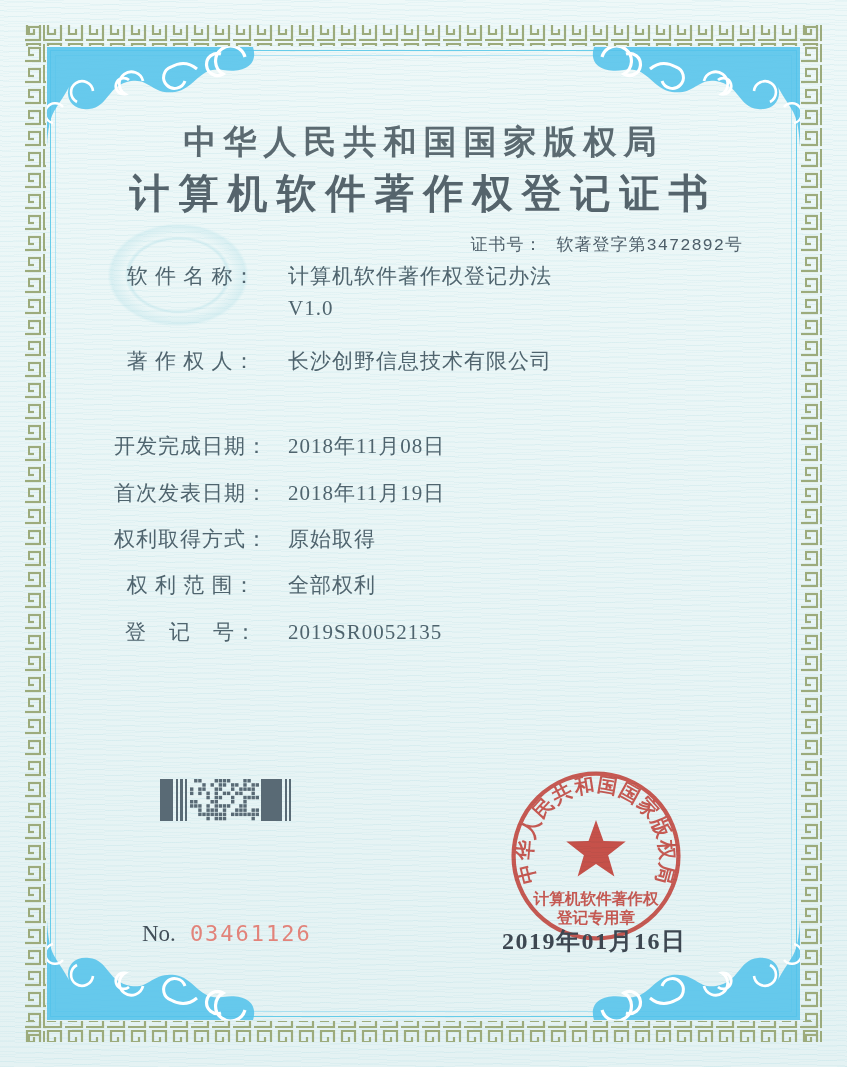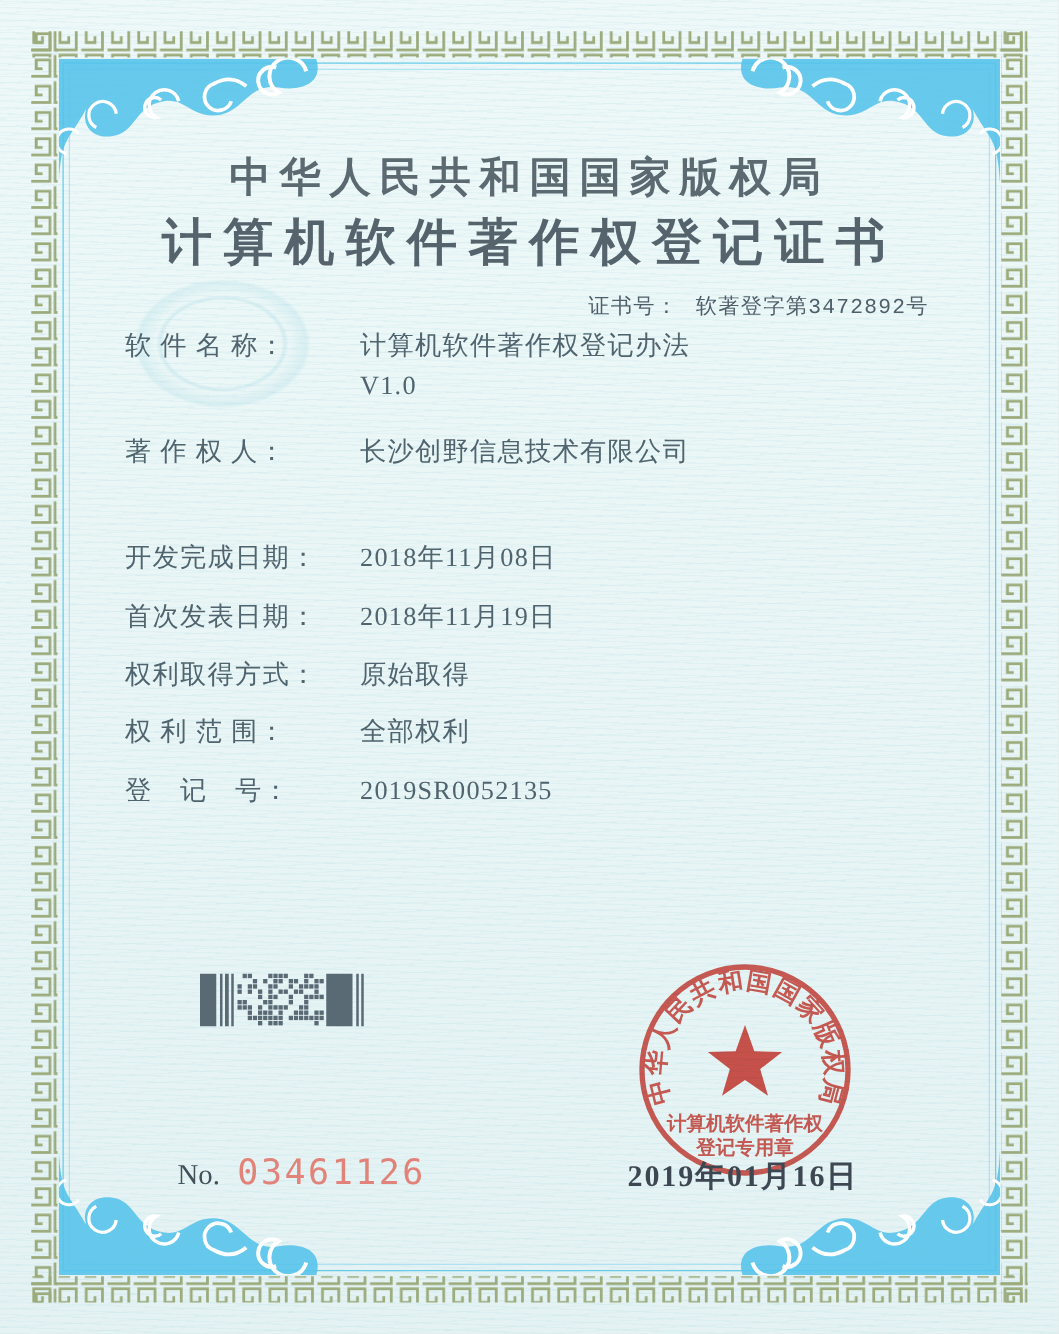--- a/index.html
+++ b/index.html
@@ -21,30 +21,30 @@
   .watermark{position:absolute;left:92px;top:212px;width:172px;height:126px;border-radius:50%;
     background:radial-gradient(closest-side, rgba(0,0,0,0) 55%, rgba(150,212,224,.28) 58%, rgba(0,0,0,0) 62%,
       rgba(150,212,224,.22) 78%, rgba(0,0,0,0) 82%);}
   .issuer{position:absolute;left:0;right:0;top:120px;text-align:center;
     font-size:33px;font-weight:600;letter-spacing:7px;color:#5b6a71;}
   .maintitle{position:absolute;left:0;right:0;top:166px;text-align:center;
     font-size:40px;font-weight:700;letter-spacing:9px;color:#55646c;font-family:Liberation Mono, monospace;}
   .certno{position:absolute;top:233px;right:104px;font-size:17px;color:#4e5f6a;letter-spacing:1px;}
   .certno .v{margin-left:14px;font-family:Liberation Mono, monospace;}
   .field{position:absolute;left:100px;font-size:21px;color:#4f646e;white-space:nowrap;}
-  .field .lb{display:inline-block;width:182px;letter-spacing:1px;}
+  .field .lb{display:inline-block;width:182px;letter-spacing:1px;text-align:center;}
   .field .vl{margin-left:6px;letter-spacing:1px;}
   .vline2{position:absolute;left:288px;top:296px;font-size:21px;color:#4f646e;letter-spacing:1px;}
   .statement{position:absolute;left:98px;top:662px;width:670px;font-size:21.5px;color:#4f646e;
     line-height:2.68;text-indent:2em;letter-spacing:0.5px;}
   .barcode{position:absolute;left:160px;top:778px;width:132px;height:44px;opacity:.92;}
   .seal{position:absolute;left:506px;top:766px;width:180px;height:180px;opacity:.92;
     mix-blend-mode:multiply;}
   .serial{position:absolute;left:142px;top:921px;font-size:23px;color:#434f59;}
-  .serial .num{font-family:"DejaVu Sans Mono",monospace;color:#e2837a;margin-left:14px;letter-spacing:2px;font-size:28px;}
+  .serial .num{font-family:"DejaVu Sans Mono",monospace;color:#e2837a;margin-left:14px;letter-spacing:2px;font-size:22px;}
   .sealdate{position:absolute;left:502px;top:925px;font-size:24px;font-weight:600;
     color:#3d4751;letter-spacing:1.5px;}
 </style>
 </head>
 <body>
 
 <div class="page">
 
   <svg class="gk" width="847" height="1067" aria-hidden="true">
     <defs>

